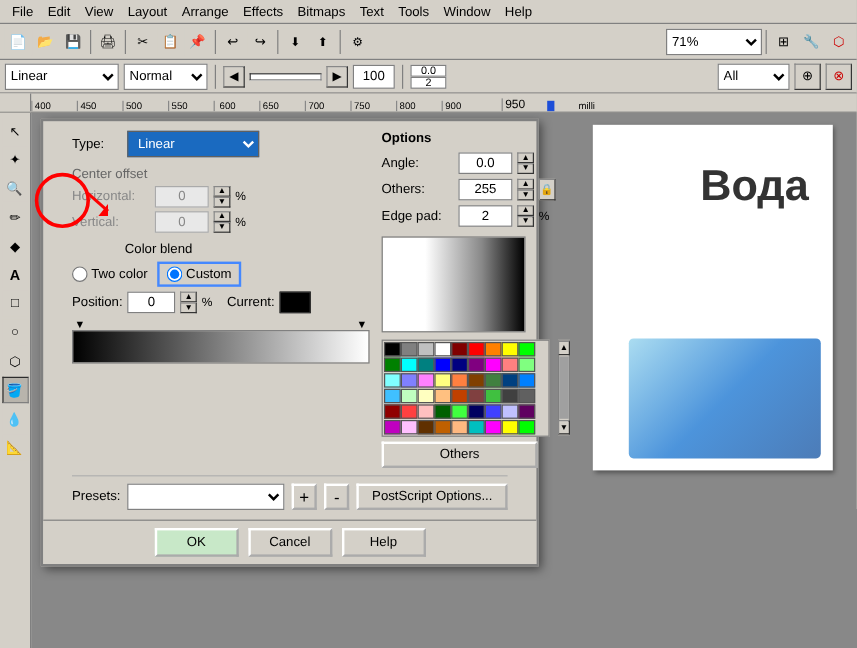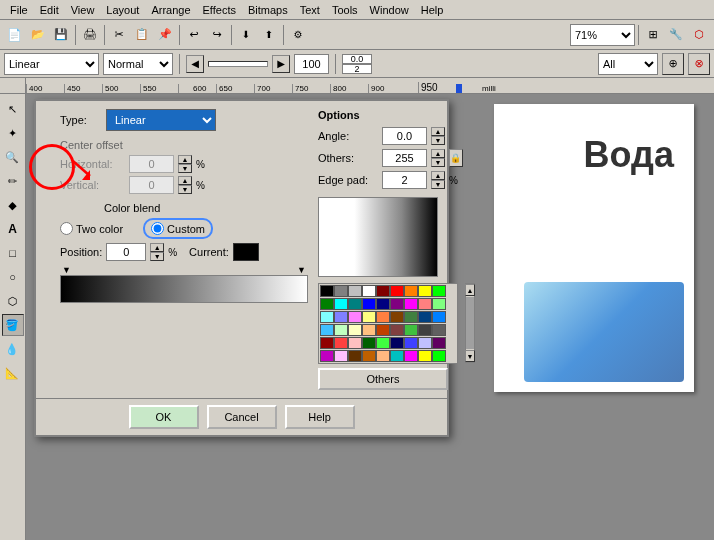--- a/index.html
+++ b/index.html
@@ -34,21 +34,21 @@
   <button style="width:22px;height:22px;background:#d4d0c8;border:1px solid #d4d0c8;cursor:pointer;font-size:11px;">📌</button>
   <div style="width:1px;height:20px;background:#808080;margin:0 2px;"></div>
   <button style="width:22px;height:22px;background:#d4d0c8;border:1px solid #d4d0c8;cursor:pointer;font-size:11px;">↩</button>
   <button style="width:22px;height:22px;background:#d4d0c8;border:1px solid #d4d0c8;cursor:pointer;font-size:11px;">↪</button>
   <div style="width:1px;height:20px;background:#808080;margin:0 2px;"></div>
   <button style="width:22px;height:22px;background:#d4d0c8;border:1px solid #d4d0c8;cursor:pointer;font-size:10px;">⬇</button>
   <button style="width:22px;height:22px;background:#d4d0c8;border:1px solid #d4d0c8;cursor:pointer;font-size:10px;">⬆</button>
   <div style="width:1px;height:20px;background:#808080;margin:0 2px;"></div>
   <button style="width:22px;height:22px;background:#d4d0c8;border:1px solid #d4d0c8;cursor:pointer;font-size:10px;">⚙</button>
   <div style="flex:1;"></div>
-  <select style="width:65px;height:22px;border:1px solid #808080;background:white;font-size:11px;">
+  <select style="width:80px;height:22px;border:1px solid #808080;background:white;font-size:11px;">
     <option>71%</option><option>50%</option><option>100%</option>
   </select>
   <div style="width:1px;height:20px;background:#808080;margin:0 2px;"></div>
   <button style="width:22px;height:22px;background:#d4d0c8;border:1px solid #d4d0c8;cursor:pointer;font-size:11px;">⊞</button>
   <button style="width:22px;height:22px;background:#d4d0c8;border:1px solid #d4d0c8;cursor:pointer;font-size:11px;">🔧</button>
   <button style="width:22px;height:22px;background:#d4d0c8;border:1px solid #d4d0c8;cursor:pointer;font-size:11px;color:#cc0000;">⬡</button>
 </div>
 
 <div style="background:#d4d0c8;height:28px;display:flex;align-items:center;padding:2px 4px;border-bottom:1px solid #808080;gap:4px;">
   <select style="width:95px;height:22px;border:1px solid #808080;background:white;font-size:11px;">
@@ -75,21 +75,21 @@
   <button style="width:22px;height:22px;background:#d4d0c8;border:1px outset #888;cursor:pointer;font-size:11px;color:#cc0000;">⊗</button>
 </div>
 
 <div style="background:#d4d0c8;height:16px;border-bottom:1px solid #808080;display:flex;align-items:flex-end;overflow:hidden;">
   <div style="width:26px;height:16px;background:#d4d0c8;border-right:1px solid #808080;"></div>
   <div style="display:flex;align-items:flex-end;height:16px;overflow:hidden;">
     <span style="display:inline-block;width:38px;font-size:8px;border-left:1px solid #888;padding-left:2px;">400</span>
     <span style="display:inline-block;width:38px;font-size:8px;border-left:1px solid #888;padding-left:2px;">450</span>
     <span style="display:inline-block;width:38px;font-size:8px;border-left:1px solid #888;padding-left:2px;">500</span>
     <span style="display:inline-block;width:38px;font-size:8px;border-left:1px solid #888;padding-left:2px;">550</span>
-    <span style="display:inline-block;width:38px;font-size:8px;border-left:1px solid #888;padding-left:14px;">600</span>
+    <span style="display:inline-block;width:38px;font-size:8px;border-left:1px solid #888;padding-left:4px;">600</span>
     <span style="display:inline-block;width:38px;font-size:8px;border-left:1px solid #888;padding-left:2px;">650</span>
     <span style="display:inline-block;width:38px;font-size:8px;border-left:1px solid #888;padding-left:2px;">700</span>
     <span style="display:inline-block;width:38px;font-size:8px;border-left:1px solid #888;padding-left:2px;">750</span>
     <span style="display:inline-block;width:38px;font-size:8px;border-left:1px solid #888;padding-left:2px;">800</span>
     <span style="display:inline-block;width:50px;font-size:8px;border-left:1px solid #888;padding-left:2px;">900</span>
     <span style="display:inline-block;width:38px;font-size:10px;border-left:1px solid #888;padding-left:2px;">950</span>
     <span style="display:inline-block;width:50px;font-size:8px;border-left:6px solid #1d4ed8;padding-left:20px;">milli</span>
   </div>
 </div>
 
@@ -170,21 +170,21 @@
               </div>
             </div>
 
             <div style="margin-bottom:6px;">
               <div style="font-weight:normal;margin-bottom:4px;margin-left:44px;">Color blend</div>
               <div style="display:flex;align-items:center;gap:8px;margin-bottom:4px;">
                 <label style="display:flex;align-items:center;gap:3px;cursor:pointer;">
                   <input type="radio" name="colorblend" style="">
                   <span>Two color</span>
                 </label>
-                <label style="display:flex;align-items:center;gap:3px;cursor:pointer;border:2px solid #4488ff;border-radius:10px;padding:2px 6px;margin-left:12px;">
+                <label style="display:flex;align-items:center;gap:3px;cursor:pointer;border:2px solid #4488ff;border-radius:0;padding:2px 6px;">
                   <input type="radio" name="colorblend" checked="" style="">
                   <span>Custom</span>
                 </label>
               </div>
               <div style="display:flex;align-items:center;gap:4px;margin-bottom:4px;">
                 <span>Position:</span>
                 <input style="width: 40px; height: 18px; border: 1px solid rgb(128, 128, 128); background: white; text-align: center; font-size: 11px;" value="0">
                 <div style="display:flex;flex-direction:column;">
                   <button style="width:14px;height:9px;background:#d4d0c8;border:1px outset #888;font-size:7px;cursor:pointer;">▲</button>
                   <button style="width:14px;height:9px;background:#d4d0c8;border:1px outset #888;font-size:7px;cursor:pointer;">▼</button>
@@ -314,20 +314,27 @@
                 <div style="flex:1;width:8px;background:#a0a0a0;margin:1px;cursor:pointer;"></div>
                 <button style="width:10px;height:12px;background:#d4d0c8;border:1px outset #888;font-size:7px;cursor:pointer;padding:0;">▼</button>
               </div>
             </div>
 
             
             <button style="width:130px;height:22px;background:#d4d0c8;border:2px outset #fff;cursor:pointer;font-size:11px;margin-top:4px;">Others</button>
           </div>
         </div>
 
+        <div style="display:flex;align-items:center;gap:6px;margin-top:6px;border-top:1px solid #b0b0b0;padding-top:6px;">
+          <span>Presets:</span>
+          <select style="width:135px;height:22px;background:white;border:1px solid #808080;font-size:11px;"></select>
+          <button style="width:22px;height:22px;background:#d4d0c8;border:2px outset #fff;cursor:pointer;font-size:14px;">+</button>
+          <button style="width:22px;height:22px;background:#d4d0c8;border:2px outset #fff;cursor:pointer;font-size:14px;">-</button>
+          <button style="width:130px;height:22px;background:#d4d0c8;border:2px outset #fff;cursor:pointer;font-size:11px;">PostScript Options...</button>
+        </div>
       </div>
 
       <div style="display:flex;justify-content:center;gap:8px;padding:6px;border-top:1px solid #808080;background:#d4d0c8;">
         <button style="width:70px;height:24px;background:#c8e8c8;border:2px outset #fff;cursor:pointer;font-size:11px;">OK</button>
         <button style="width:70px;height:24px;background:#d4d0c8;border:2px outset #fff;cursor:pointer;font-size:11px;">Cancel</button>
         <button style="width:70px;height:24px;background:#d4d0c8;border:2px outset #fff;cursor:pointer;font-size:11px;">Help</button>
       </div>
     </div>
 
     <div style="position:absolute;top:50px;left:3px;width:46px;height:46px;border:3px solid red;border-radius:50%;pointer-events:none;z-index:100;"></div>

